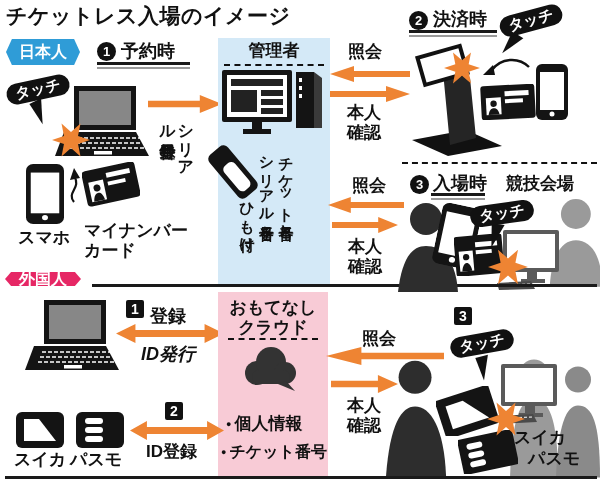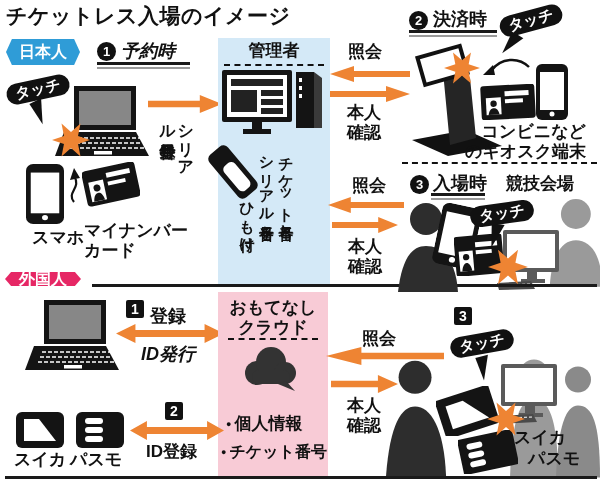--- a/index.html
+++ b/index.html
@@ -32,21 +32,21 @@
 </head>
 <body>
 
 <div id="canvas">
 
   <div class="abs badge" style="left:6px;top:39px;width:74px;height:26px;background:#2f9cd7;">日本人</div>
 
   <div class="abs t" style="left:6px;top:4px;font-size:21px;letter-spacing:0.5px;">チケットレス入場のイメージ</div>
 
   <div class="abs numc" style="left:97px;top:42px;">1</div>
-  <div class="abs t" style="left:121px;top:41px;font-size:18px;font-style:italic;">予約時</div>
+  <div class="abs t" style="left:121px;top:41px;font-size:18px;">予約時</div>
   <div class="abs dbl" style="left:97px;top:62px;width:93px;"></div>
 
   <div class="abs bubble" style="left:6px;top:79px;transform:rotate(-12deg);">タッチ</div>
   <div class="abs tail" style="left:34px;top:100px;transform:rotate(-26deg);"></div>
 
   <svg class="abs" style="left:52px;top:86px;" width="100" height="76" viewBox="0 0 100 76">
     <rect x="22" y="0" width="62" height="44" fill="#141414"></rect>
     <rect x="27" y="5" width="52" height="34" fill="#878787"></rect>
     <polygon points="12,46 84,46 97,70 3,70" fill="#141414"></polygon>
     <line x1="20" y1="52" x2="88" y2="52" stroke="#fff" stroke-width="1.5" stroke-dasharray="4,2"></line>
@@ -73,21 +73,21 @@
   <svg class="abs" style="left:82px;top:162px;" width="58" height="48" viewBox="0 0 58 48">
     <g transform="rotate(-12 29 22)">
       <rect x="2" y="4" width="54" height="36" rx="4" fill="#141414"></rect>
       <rect x="7" y="16" width="15" height="20" fill="#fff"></rect>
       <circle cx="14.5" cy="23" r="3.5" fill="#141414"></circle>
       <path d="M9,36 C10,30 12,28 14.5,28 C17,28 19,30 20,36 Z" fill="#141414"></path>
       <rect x="26" y="10" width="24" height="5" fill="#fff"></rect>
       <rect x="26" y="19" width="18" height="4" fill="#fff"></rect>
     </g>
   </svg>
-  <div class="abs t" style="left:18px;top:228px;font-size:17px;margin-left:14px;">スマホ</div>
+  <div class="abs t" style="left:18px;top:228px;font-size:17px;">スマホ</div>
   <div class="abs t" style="left:84px;top:221px;font-size:17px;">マイナンバー
 カード</div>
 
   <div class="abs" style="left:218px;top:38px;width:112px;height:248px;background:#d4e9f7;"></div>
   <div class="abs t" style="left:218px;top:41px;width:112px;text-align:center;font-size:17px;">管理者</div>
   <div class="abs dash" style="left:224px;top:64px;width:100px;"></div>
   <svg class="abs" style="left:222px;top:70px;" width="104" height="66" viewBox="0 0 104 66">
     <rect x="0" y="0" width="70" height="52" rx="2" fill="#141414"></rect>
     <rect x="5" y="5" width="60" height="42" fill="#fff"></rect>
     <rect x="9" y="9" width="52" height="7" fill="#222"></rect>
@@ -149,22 +149,20 @@
       <path d="M8,30 C9,25 11,23.5 13.5,23.5 C16,23.5 18,25 19,30 Z" fill="#141414"></path>
       <rect x="25" y="7" width="24" height="5" fill="#fff"></rect>
       <rect x="25" y="15" width="18" height="4" fill="#fff"></rect>
     </g>
   </svg>
   <svg class="abs" style="left:536px;top:64px;" width="32" height="56" viewBox="0 0 32 56">
     <rect x="0" y="0" width="32" height="56" rx="6" fill="#141414"></rect>
     <rect x="4" y="8" width="24" height="38" fill="#fff"></rect>
     <circle cx="16" cy="50" r="2.5" fill="#fff"></circle>
   </svg>
-  <div class="abs t" style="right:14px;top:122px;font-size:17px;text-align:right;">コンビニなど
-のキオスク端末</div>
 
   <div class="abs dash" style="left:402px;top:162px;width:195px;"></div>
 
   <div class="abs t" style="left:352px;top:176px;font-size:17px;">照会</div>
   <div class="abs arr arr-l" style="left:328px;top:197px;width:76px;height:16px;"></div>
   <div class="abs arr arr-r" style="left:332px;top:217px;width:66px;height:16px;"></div>
   <div class="abs t wrap2" style="left:348px;top:237px;font-size:17px;">本人確認</div>
 
   <div class="abs numc" style="left:410px;top:175px;">3</div>
   <div class="abs t" style="left:433px;top:173px;font-size:18px;">入場時</div>

